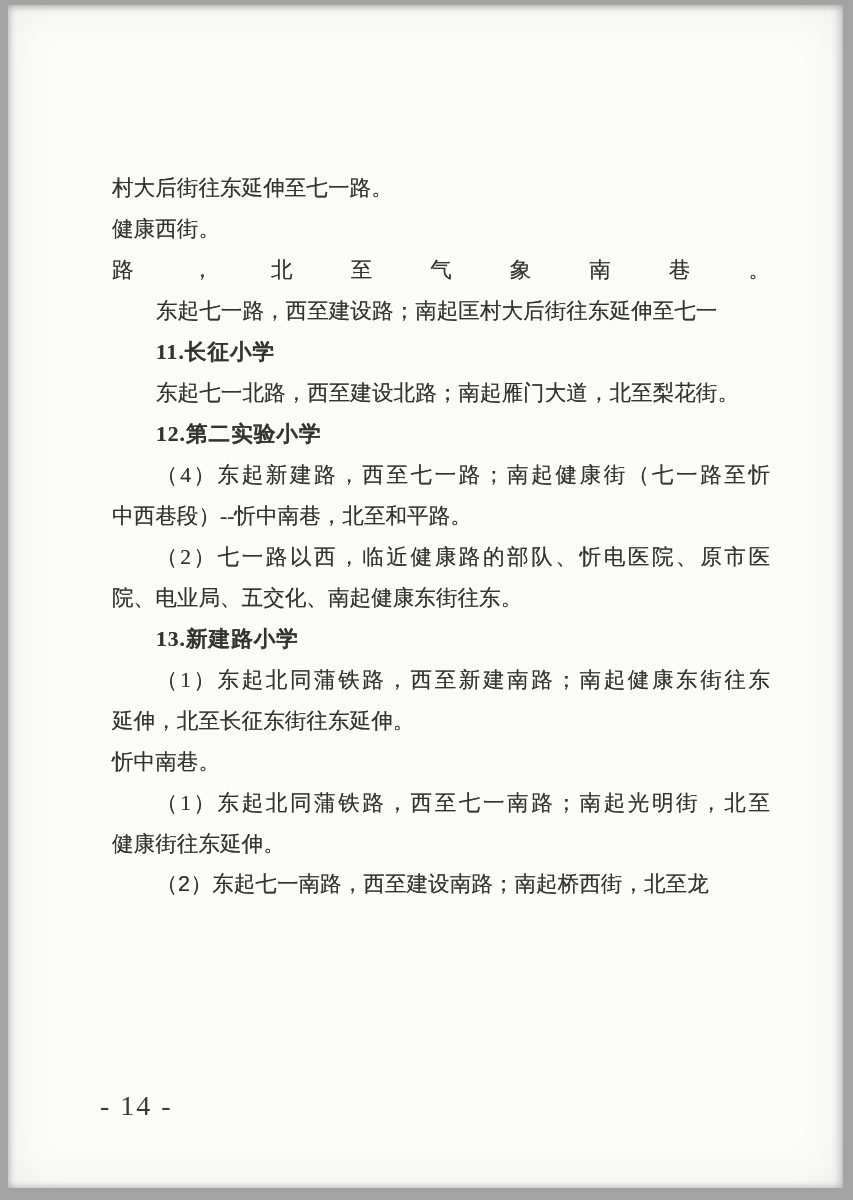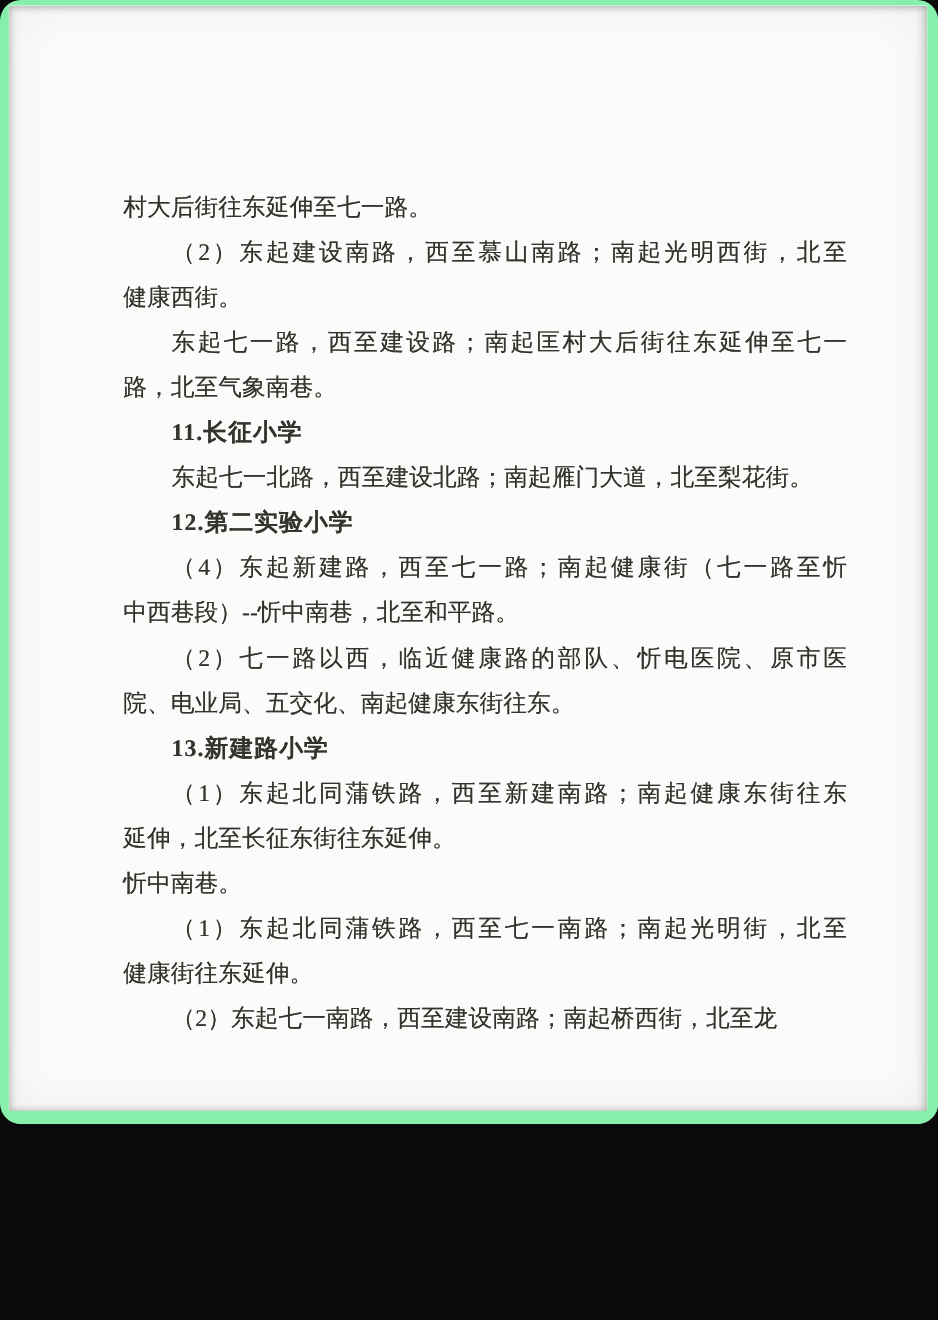--- a/index.html
+++ b/index.html
@@ -3,25 +3,24 @@
 <meta charset="utf-8">
 <style>
   html, body {
     margin: 0;
     padding: 0;
     background: #0a0a0a;
   }
   .scan {
     position: relative;
     width: 853px;
-    height: 1022px;
-    background: #86efac;
+    height: 1200px;
+    background: #a3a3a3;
     overflow: hidden;
     font-family: "Liberation Serif", "DejaVu Serif", serif;
-    border-radius: 19px;
   }
   
   .page {
     position: absolute;
     left: 8px;
     top: 5px;
     right: 10px;
     bottom: 12px;
     background: #fbfbf9;
     box-shadow:
@@ -68,28 +67,27 @@
 <div class="scan">
   <div class="page">
 
     <main class="text-block">
 
       <p class="para body">
         <span class="line" style="display: block;">村大后街往东延伸至七一路。</span>
       </p>
 
       <p class="para body">
-        <span class="line indent" style="display: block;">（2）东起建设南路，西至慕山南路；南起光明西街，北至</span>
         <span class="line" style="display: block;">健康西街。</span>
       </p>
 
 
       <p class="para body">
+        <span class="line" style="display: block;">路，北至气象南巷。</span>
         <span class="line indent" style="display: block;">东起七一路，西至建设路；南起匡村大后街往东延伸至七一</span>
-        <span class="line" style="display: block;">路，北至气象南巷。</span>
       </p>
 
       <p class="para heading">
         <span class="line indent" style="display: block;">11.长征小学</span>
       </p>
 
       <p class="para body">
         <span class="line indent" style="display: block;">东起七一北路，西至建设北路；南起雁门大道，北至梨花街。</span>
       </p>
 
@@ -120,21 +118,21 @@
         <span class="line" style="display: block;">忻中南巷。</span>
       </p>
 
 
       <p class="para body">
         <span class="line indent" style="display: block;">（1）东起北同蒲铁路，西至七一南路；南起光明街，北至</span>
         <span class="line" style="display: block;">健康街往东延伸。</span>
       </p>
 
       <p class="para body">
-        <span class="line indent" style="display: block;">（2）东起七一南路，西至建设南路；南起桥西街，北至龙</span>
+        <span class="line indent" style="display: block; font-family: Liberation Mono, monospace;">（2）东起七一南路，西至建设南路；南起桥西街，北至龙</span>
       </p>
 
     </main>
 
     <div class="page-number">- 14 -</div>
 
   </div>
 </div>
 
 </body></html>

